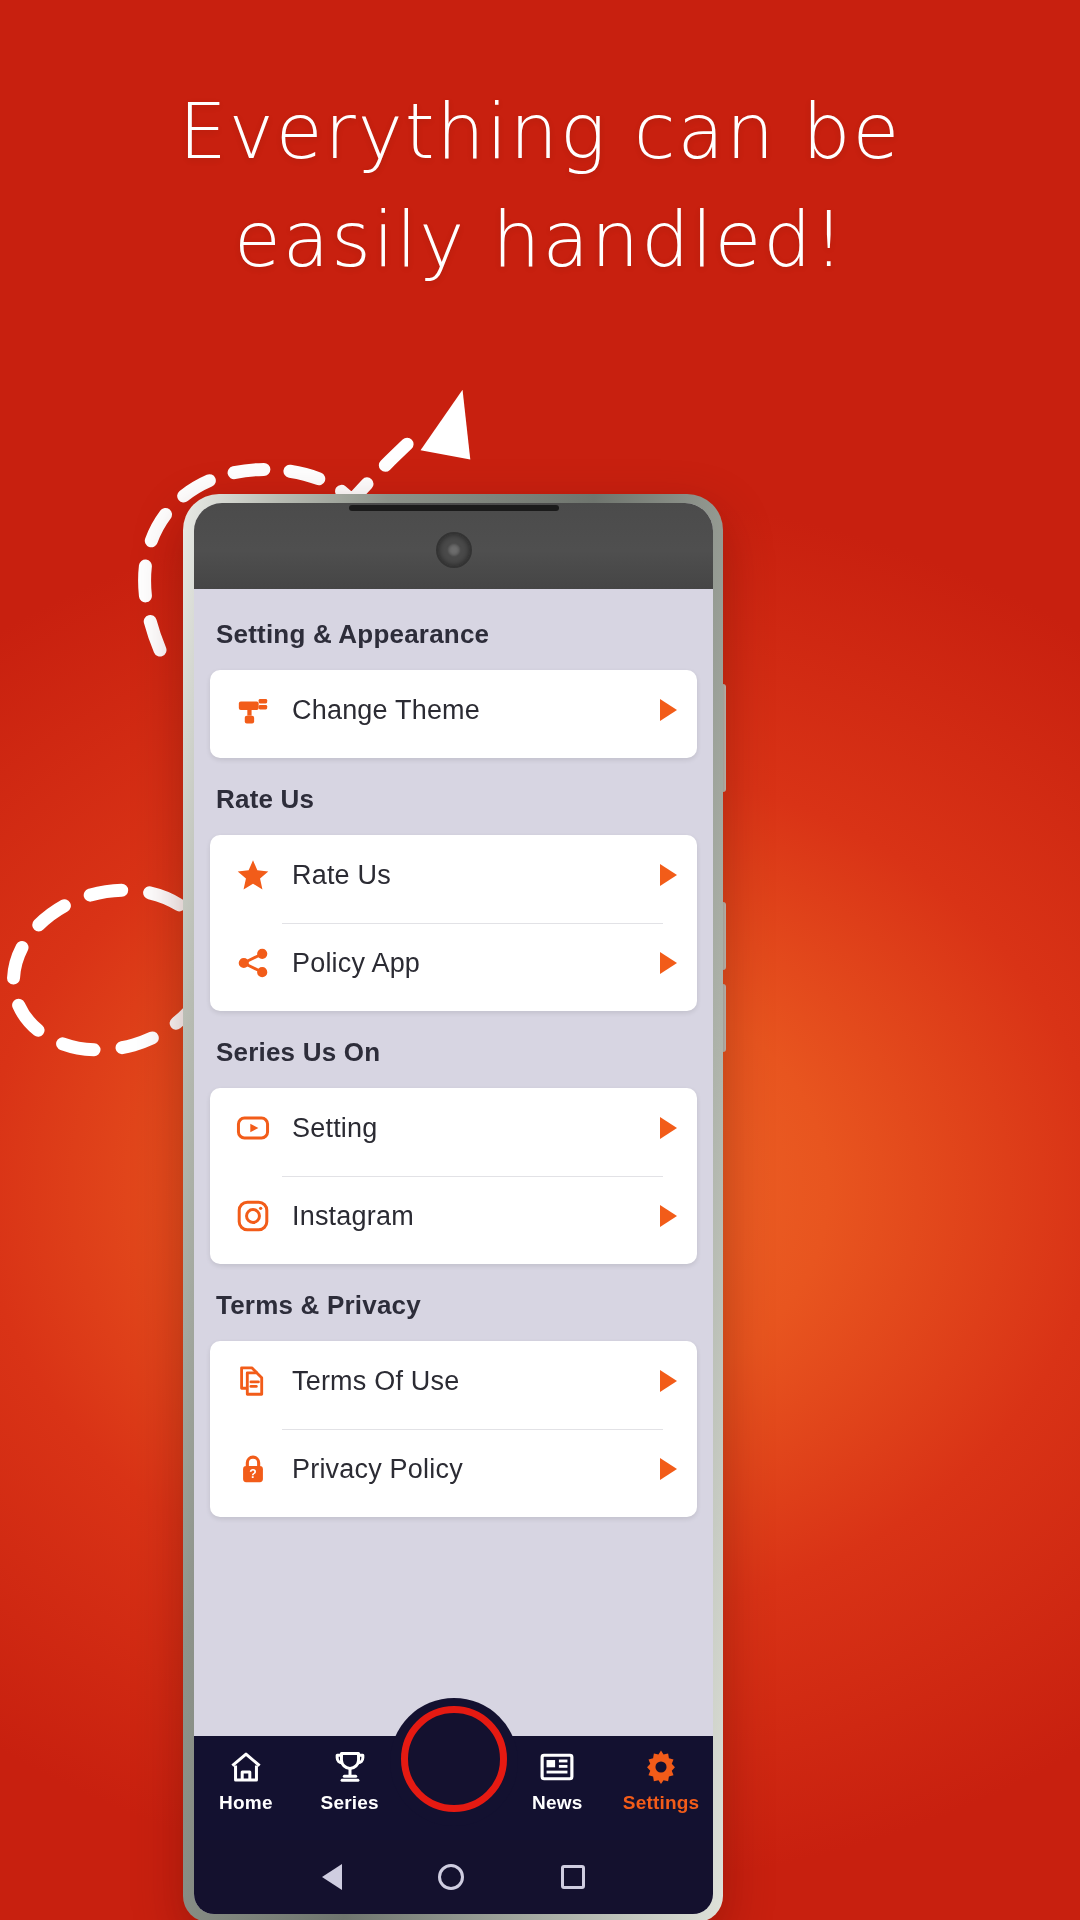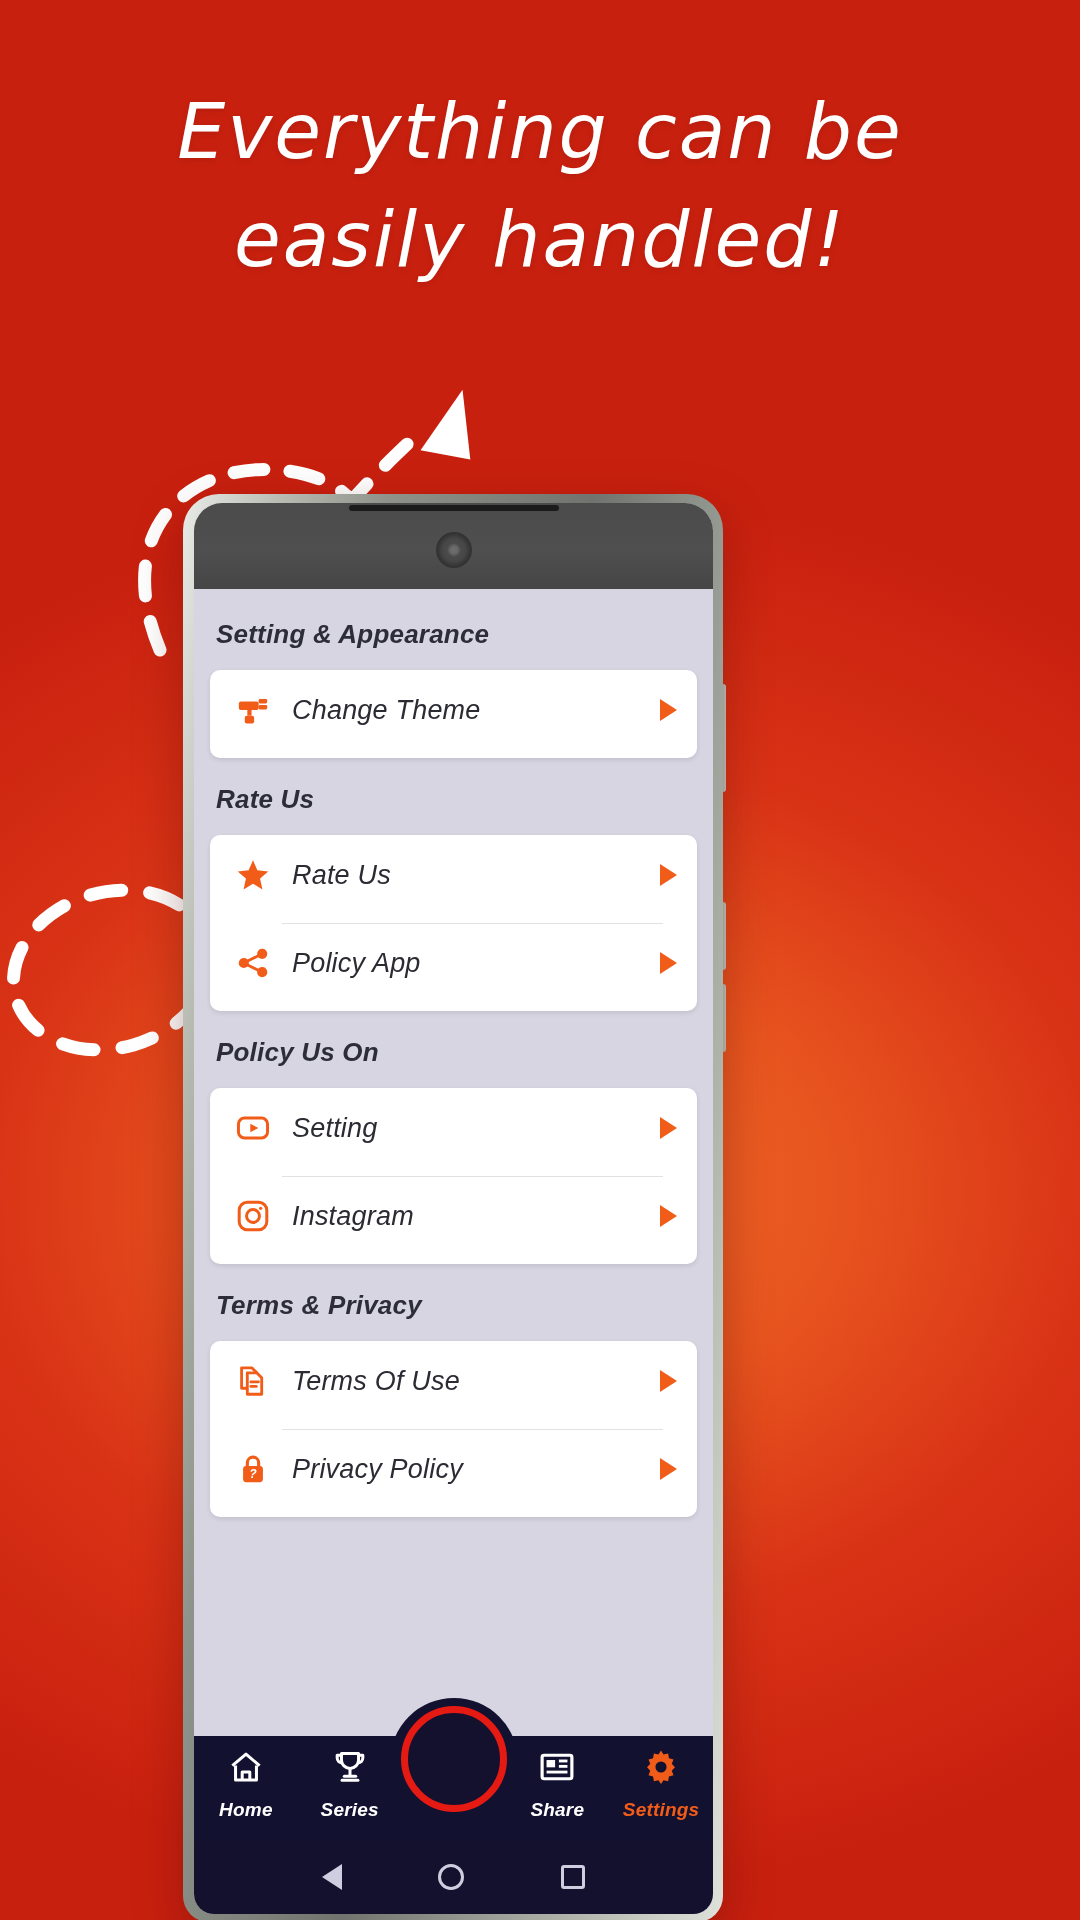--- a/index.html
+++ b/index.html
@@ -10,21 +10,20 @@
   }
 
   
   .promo-canvas {
     position: relative;
     width: 1080px; height: 1920px;
     background:
       radial-gradient(ellipse 900px 700px at 50% 62%, #ef6a2a 0%, #e8551f 32%, #d93316 62%, #c8200f 100%),
       linear-gradient(180deg, #c4230f 0%, #e0531c 45%, #d12b12 100%);
     overflow: hidden;
-    font-style: italic;
   }
 
   
   .headline {
     position: absolute;
     left: 0; right: 0; top: 78px;
     text-align: center;
     color: #ffffff;
     font-size: 76px;
     line-height: 108px;
@@ -214,21 +213,21 @@
     background: #14112f;
     z-index: 4;
   }
   .nav-item {
     flex: 1 1 0;
     display: flex;
     flex-direction: column;
     align-items: center;
     justify-content: flex-start;
     padding-top: 12px;
-    gap: 9px;
+    gap: 2px;
   }
   .nav-item.spacer { visibility: hidden; }
   .nav-label {
     font-size: 19px;
     color: #ffffff;
     font-weight: bold;
     letter-spacing: .2px;
   }
   .nav-item.active .nav-label { color: #f25c19; }
 
@@ -335,21 +334,21 @@
                   <line x1="7.8" y1="13.2" x2="16.2" y2="17.3" stroke-linecap="round"></line>
                 </svg>
               </span>
               <span class="row-label">Policy App</span>
               <span class="row-arrow">
                 <span class="tri-right"></span>
               </span>
             </div>
           </div>
 
-          <div class="section-head">Policy Us On</div>
+          <div class="section-head">Series Us On</div>
           <div class="card">
             <div class="row">
               <span class="row-icon">
                 <svg width="36" height="36" viewBox="0 0 24 24" fill="none" stroke="#f25c19" stroke-width="2">
                   <rect x="2.3" y="5.4" width="19.4" height="13.2" rx="4"></rect>
                   <polygon points="10.2,9.1 15.6,12 10.2,14.9" fill="#f25c19" stroke="none"></polygon>
                 </svg>
               </span>
               <span class="row-label">Setting</span>
               <span class="row-arrow">
@@ -440,21 +439,21 @@
           <div class="nav-item">
             <span>
               <svg width="38" height="38" viewBox="0 0 24 24" fill="none" stroke="#ffffff" stroke-width="2">
                 <rect x="2.6" y="4.6" width="18.8" height="14.8" rx="1.2"></rect>
                 <rect x="5.4" y="7.6" width="5.4" height="4.6" fill="#ffffff" stroke="none"></rect>
                 <line x1="13.2" y1="8.2" x2="18.6" y2="8.2" stroke-width="1.8"></line>
                 <line x1="13.2" y1="11.6" x2="18.6" y2="11.6" stroke-width="1.8"></line>
                 <line x1="5.4" y1="15.2" x2="18.6" y2="15.2" stroke-width="1.8"></line>
               </svg>
             </span>
-            <span class="nav-label">Share</span>
+            <span class="nav-label">News</span>
           </div>
 
           <div class="nav-item active">
             <span>
               <svg width="38" height="38" viewBox="0 0 24 24" fill="#f25c19">
                 <path d="M12 1.6l1.6 2.5 2.9-.7.5 3 2.9.8-1.1 2.8 2 2.2-2 2.2 1.1 2.8-2.9.8-.5 3-2.9-.7L12 22.8l-1.6-2.5-2.9.7-.5-3-2.9-.8 1.1-2.8-2-2.2 2-2.2L4.1 7.2l2.9-.8.5-3 2.9.7z"></path>
                 <circle cx="12" cy="12" r="3.5" fill="#131130"></circle>
               </svg>
             </span>
             <span class="nav-label">Settings</span>

